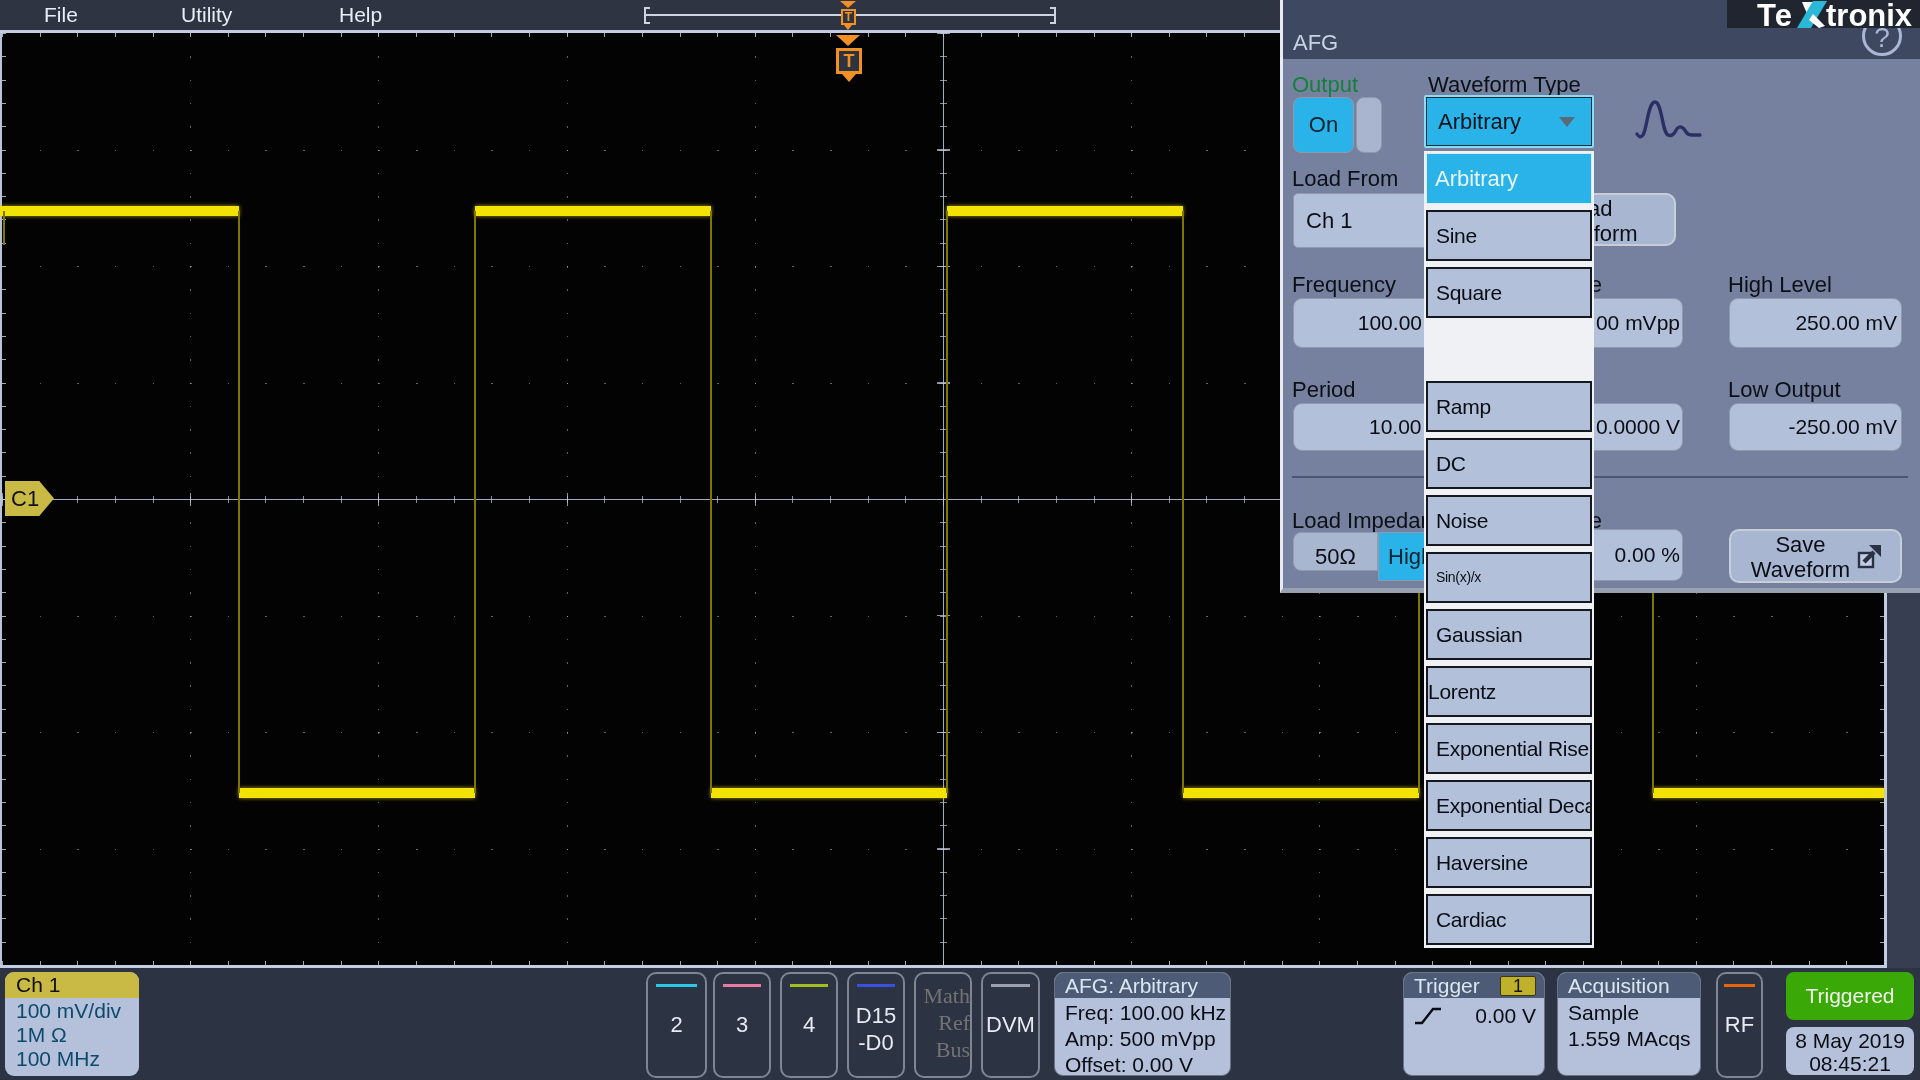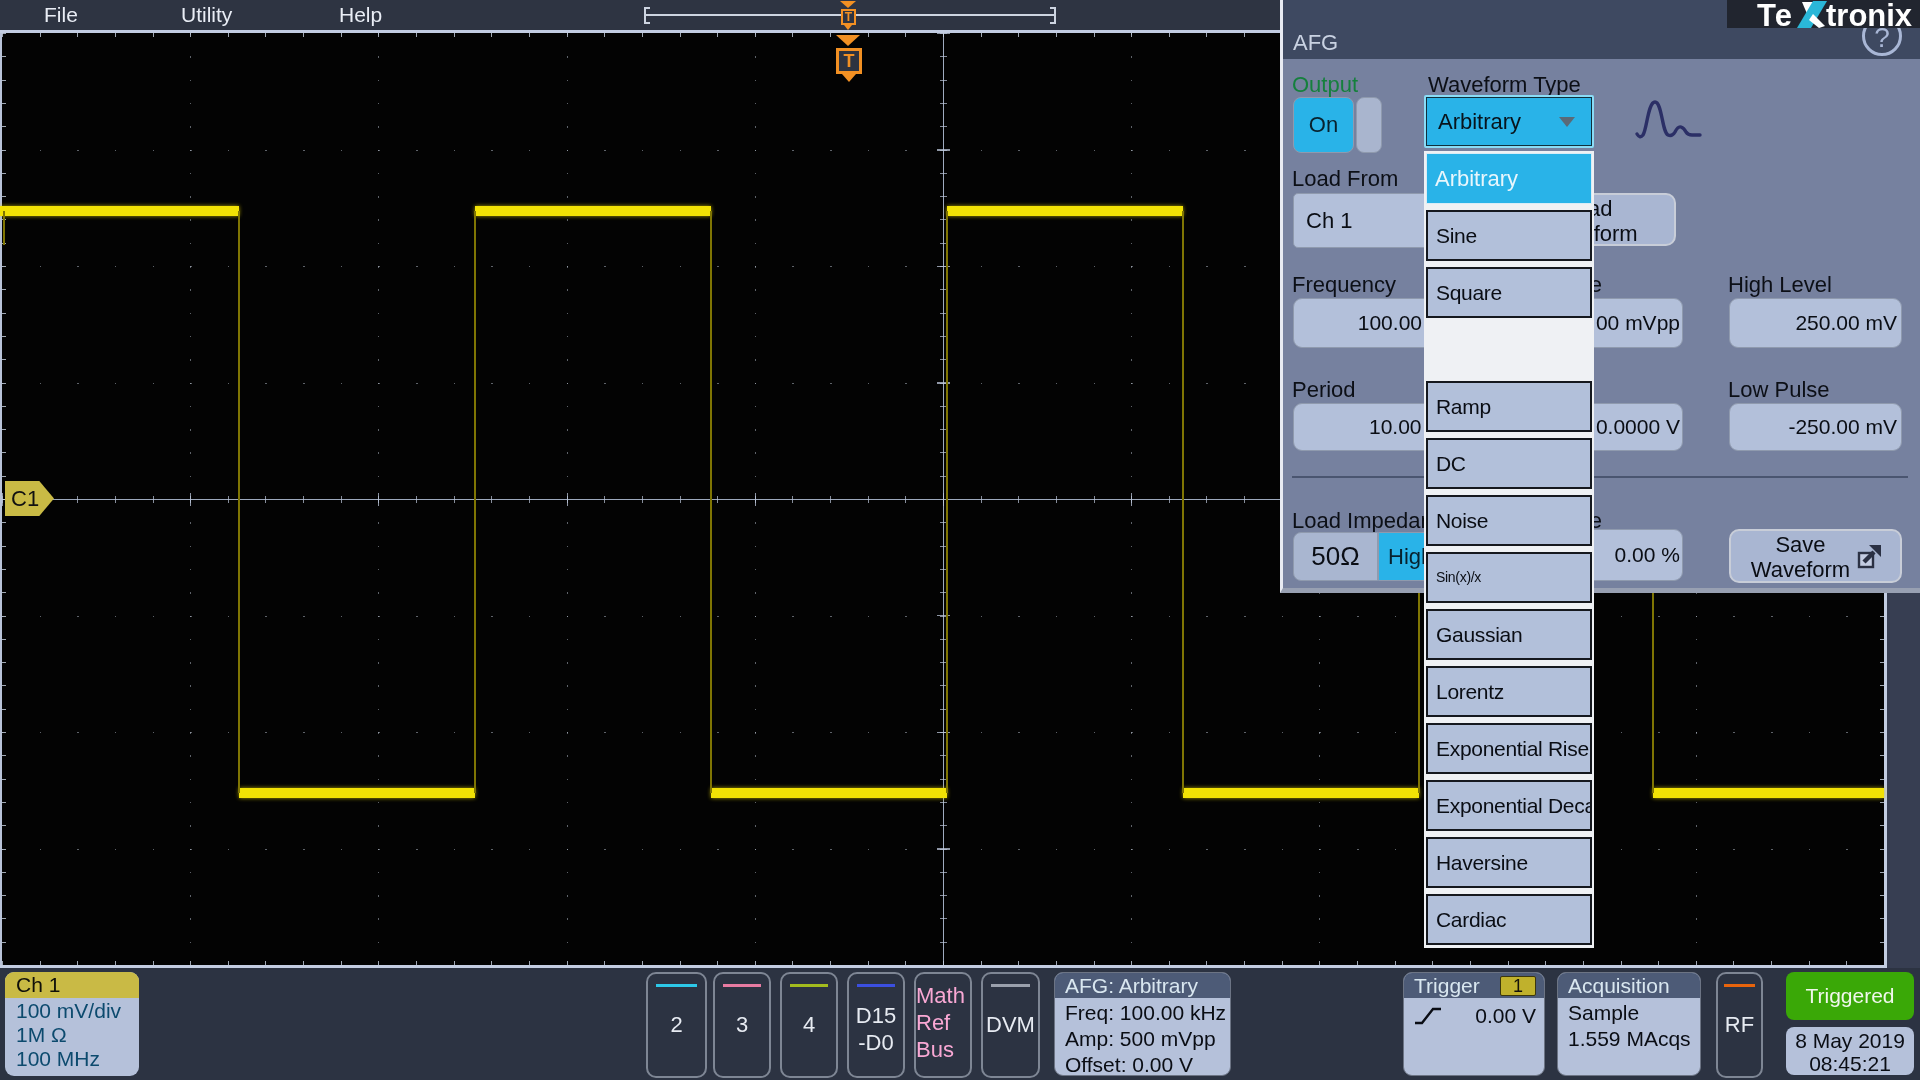--- a/index.html
+++ b/index.html
@@ -83,21 +83,21 @@
     </div>
 <div class="ab" style="left:780px;top:972px;width:58px;height:106px;border:2px solid #7e8694;border-radius:10px;">
       <div style="margin:10px auto 0;width:38px;height:3px;background:#a3bc1e;"></div>
       <div style="position:absolute;left:0;top:38px;width:100%;text-align:center;color:#e7ebf2;font-size:22px;">4</div>
     </div>
 <div class="ab" style="left:847px;top:972px;width:58px;height:106px;border:2px solid #7e8694;border-radius:10px;">
       <div style="margin:10px auto 0;width:38px;height:3px;background:#3b4fe0;"></div>
       <div style="position:absolute;left:0;top:28px;width:100%;text-align:center;color:#e7ebf2;font-size:22px;line-height:27px;">D15<br>-D0</div>
     </div>
 <div class="ab" style="left:914px;top:972px;width:58px;height:106px;border:2px solid #7e8694;border-radius:10px;">
-      <div style="position:absolute;left:0;top:8px;width:100%;text-align:left;color:#f9a8d4;font-size:22px;line-height:27px;">Math<br>Ref<br>Bus</div>
+      <div style="position:absolute;left:0;top:8px;width:100%;text-align:right;color:#737373;font-size:22px;line-height:27px;font-family:Liberation Serif, serif;">Math<br>Ref<br>Bus</div>
     </div>
 <div class="ab" style="left:981px;top:972px;width:59px;height:106px;border:2px solid #7e8694;border-radius:10px;">
       <div style="margin:10px auto 0;width:39px;height:3px;background:#9aa0ac;"></div>
       <div style="position:absolute;left:0;top:38px;width:100%;text-align:center;color:#e7ebf2;font-size:22px;">DVM</div>
     </div>
 <div class="ab" style="left:1054px;top:972px;width:177px;height:104px;border-radius:9px;overflow:hidden;background:#b5c1da;border:1px solid #6c7484;">
       <div style="height:25px;background:#4d5b77;color:#d9e7f0;font-size:21px;line-height:25px;padding-left:10px;position:relative;">AFG: Arbitrary</div>
       <div style="color:#0a0d14;font-size:21px;line-height:26px;padding:2px 0 0 10px;">
         <div>Freq: 100.00 kHz</div>
         <div>Amp: 500 mVpp</div>
@@ -133,37 +133,37 @@
         <polygon points="75,2 89,2 81,16" fill="#ffffff"></polygon>
         <polygon points="86,1 100,1 84,28 70,28" fill="#2ab7d8"></polygon>
         <polygon points="86,14 98,26 92,28 82,20" fill="#ffffff"></polygon>
         <text x="99" y="26" font-family="Liberation Sans,sans-serif" font-size="31" font-weight="bold" letter-spacing="0" fill="#ffffff">tronix</text>
       </svg></div>
 <div class="ab" style="left:1292px;top:72px;color:#15803d;font-size:22px;">Output</div>
 <div class="ab" style="left:1428px;top:72px;color:#0c0f16;font-size:22px;">Waveform Type</div>
 <div class="ab" style="left:1292px;top:272px;color:#0c0f16;font-size:22px;">Frequency</div>
 <div class="ab" style="left:1728px;top:272px;color:#0c0f16;font-size:22px;">High Level</div>
 <div class="ab" style="left:1292px;top:377px;color:#0c0f16;font-size:22px;">Period</div>
-<div class="ab" style="left:1728px;top:377px;color:#0c0f16;font-size:22px;">Low Pulse</div>
+<div class="ab" style="left:1728px;top:377px;color:#0c0f16;font-size:22px;">Low Output</div>
 <div class="ab" style="left:1292px;top:508px;color:#0c0f16;font-size:22px;">Load Impedance</div>
 <div class="ab" style="left:1502px;top:272px;width:100px;color:#0c0f16;font-size:22px;text-align:right;">Amplitude</div>
 <div class="ab" style="left:1452px;top:508px;width:150px;color:#0c0f16;font-size:22px;text-align:right;">Additive Noise</div>
 <div class="ab" style="left:1293px;top:97px;width:61px;height:56px;background:#29b3e8;border:1px solid #8f9aae;border-radius:8px;color:#08222e;font-size:22px;text-align:center;line-height:54px;">On</div>
 <div class="ab" style="left:1356px;top:97px;width:26px;height:56px;background:#a9b5ce;border:1px solid #8f9aae;border-radius:8px;"></div>
 <div class="ab" style="left:1293px;top:298px;width:197px;height:50px;background:#b3c0da;border:1px solid #8f9aae;border-radius:9px;color:#0a0d14;font-size:21px;text-align:right;line-height:48px;padding-right:25px;">100.00 kHz</div>
 <div class="ab" style="left:1511px;top:298px;width:172px;height:50px;background:#b3c0da;border:1px solid #8f9aae;border-radius:9px;color:#0a0d14;font-size:21px;text-align:right;line-height:48px;padding-right:2px;">500.00 mVpp</div>
 <div class="ab" style="left:1729px;top:298px;width:173px;height:50px;background:#b3c0da;border:1px solid #8f9aae;border-radius:9px;color:#0a0d14;font-size:21px;text-align:right;line-height:48px;padding-right:4px;">250.00 mV</div>
 <div class="ab" style="left:1293px;top:403px;width:197px;height:48px;background:#b3c0da;border:1px solid #8f9aae;border-radius:9px;color:#0a0d14;font-size:21px;text-align:right;line-height:46px;padding-right:39px;">10.00 µs</div>
 <div class="ab" style="left:1511px;top:403px;width:172px;height:48px;background:#b3c0da;border:1px solid #8f9aae;border-radius:9px;color:#0a0d14;font-size:21px;text-align:right;line-height:46px;padding-right:2px;">0.0000 V</div>
 <div class="ab" style="left:1729px;top:403px;width:173px;height:48px;background:#b3c0da;border:1px solid #8f9aae;border-radius:9px;color:#0a0d14;font-size:21px;text-align:right;line-height:46px;padding-right:4px;">-250.00 mV</div>
 <div class="ab" style="left:1292px;top:166px;color:#0c0f16;font-size:22px;">Load From</div>
 <div class="ab" style="left:1293px;top:193px;width:165px;height:55px;background:#b3c0da;border:1px solid #8f9aae;border-radius:5px;color:#0a0d14;font-size:22px;line-height:53px;padding-left:12px;">Ch 1</div>
 <div class="ab" style="left:1500px;top:193px;width:176px;height:53px;background:#a9b6d2;border:2px solid #c8cdd8;border-radius:10px;color:#0a0d14;font-size:22px;text-align:center;line-height:25px;padding-top:1px;">Load<br>Waveform</div>
 <div class="ab" style="left:1292px;top:476px;width:616px;height:2px;background:#4a5570;"></div>
-<div class="ab" style="left:1293px;top:532px;width:85px;height:49px;background:#a9b6d0;border:1px solid #8f9aae;border-radius:8px 0 0 8px;color:#0a0d14;font-size:26px;text-align:center;line-height:47px;">50Ω</div>
+<div class="ab" style="left:1293px;top:532px;width:85px;height:39px;background:#a9b6d0;border:1px solid #8f9aae;border-radius:8px 0 0 8px;color:#0a0d14;font-size:22px;text-align:center;line-height:47px;">50Ω</div>
 <div class="ab" style="left:1378px;top:532px;width:85px;height:49px;background:#29b3e8;border:1px solid #8f9aae;border-radius:0 8px 8px 0;color:#08222e;font-size:22px;text-align:center;line-height:47px;">High Z</div>
 <div class="ab" style="left:1511px;top:529px;width:172px;height:52px;background:#b3c0da;border:1px solid #8f9aae;border-radius:9px;color:#0a0d14;font-size:21px;text-align:right;line-height:50px;padding-right:2px;">0.00 %</div>
 <div class="ab" style="left:1729px;top:529px;width:173px;height:54px;background:#a9b6d2;border:2px solid #c8cdd8;border-radius:10px;color:#0a0d14;font-size:22px;text-align:center;line-height:25px;padding:1px 40px 0 10px;">Save Waveform</div>
 <svg class="ab" style="left:1856px;top:544px;" width="28" height="26" viewBox="0 0 28 26">
 <rect x="3" y="9" width="14" height="14" fill="#c3cce2" stroke="#2b3144" stroke-width="2.4"></rect>
 <line x1="8" y1="18" x2="18" y2="8" stroke="#2b3144" stroke-width="4.5"></line>
 <polygon points="13,1 25,1 25,13" fill="#2b3144"></polygon>
 </svg>
 <div class="ab" style="left:1424px;top:95px;width:170px;height:53px;background:#29b3e8;border:2px solid #8adcf6;border-radius:2px;">
       <div style="position:absolute;left:0;top:0;right:0;bottom:0;border:1px solid #10303c;"></div>
@@ -175,17 +175,17 @@
 </svg>
 <div class="ab" style="left:1424px;top:151px;width:170px;height:797px;background:#eff1f4;"></div>
 <div class="ab" style="left:1426px;top:153px;width:166px;height:51px;background:#29b3e8;border:1px solid #d8ecf6;color:#e8f6fc;font-size:22px;line-height:49px;padding-left:8px;overflow:hidden;white-space:nowrap;">Arbitrary</div>
 <div class="ab" style="left:1426px;top:210px;width:166px;height:51px;background:#b2c0da;border:2px solid #15181e;color:#0a0d14;font-size:21px;letter-spacing:-0.3px;line-height:47px;padding-left:8px;overflow:hidden;white-space:nowrap;">Sine</div>
 <div class="ab" style="left:1426px;top:267px;width:166px;height:51px;background:#b2c0da;border:2px solid #15181e;color:#0a0d14;font-size:21px;letter-spacing:-0.3px;line-height:47px;padding-left:8px;overflow:hidden;white-space:nowrap;">Square</div>
 <div class="ab" style="left:1426px;top:381px;width:166px;height:51px;background:#b2c0da;border:2px solid #15181e;color:#0a0d14;font-size:21px;letter-spacing:-0.3px;line-height:47px;padding-left:8px;overflow:hidden;white-space:nowrap;">Ramp</div>
 <div class="ab" style="left:1426px;top:438px;width:166px;height:51px;background:#b2c0da;border:2px solid #15181e;color:#0a0d14;font-size:21px;letter-spacing:-0.3px;line-height:47px;padding-left:8px;overflow:hidden;white-space:nowrap;">DC</div>
 <div class="ab" style="left:1426px;top:495px;width:166px;height:51px;background:#b2c0da;border:2px solid #15181e;color:#0a0d14;font-size:21px;letter-spacing:-0.3px;line-height:47px;padding-left:8px;overflow:hidden;white-space:nowrap;">Noise</div>
 <div class="ab" style="left:1426px;top:552px;width:166px;height:51px;background:#b2c0da;border:2px solid #15181e;color:#0a0d14;font-size:14px;letter-spacing:-0.3px;line-height:47px;padding-left:8px;overflow:hidden;white-space:nowrap;">Sin(x)/x</div>
 <div class="ab" style="left:1426px;top:609px;width:166px;height:51px;background:#b2c0da;border:2px solid #15181e;color:#0a0d14;font-size:21px;letter-spacing:-0.3px;line-height:47px;padding-left:8px;overflow:hidden;white-space:nowrap;">Gaussian</div>
-<div class="ab" style="left:1426px;top:666px;width:166px;height:51px;background:#b2c0da;border:2px solid #15181e;color:#0a0d14;font-size:21px;letter-spacing:-0.3px;line-height:47px;padding-left:8px;overflow:hidden;white-space:nowrap;">Lorentz</div>
+<div class="ab" style="left:1426px;top:666px;width:166px;height:51px;background:#b2c0da;border:2px solid #15181e;color:#0a0d14;font-size:21px;letter-spacing:-0.3px;line-height:47px;padding-left:0;overflow:hidden;white-space:nowrap;">Lorentz</div>
 <div class="ab" style="left:1426px;top:723px;width:166px;height:51px;background:#b2c0da;border:2px solid #15181e;color:#0a0d14;font-size:21px;letter-spacing:-0.3px;line-height:47px;padding-left:8px;overflow:hidden;white-space:nowrap;">Exponential Rise</div>
 <div class="ab" style="left:1426px;top:780px;width:166px;height:51px;background:#b2c0da;border:2px solid #15181e;color:#0a0d14;font-size:21px;letter-spacing:-0.3px;line-height:47px;padding-left:8px;overflow:hidden;white-space:nowrap;">Exponential Decay</div>
 <div class="ab" style="left:1426px;top:837px;width:166px;height:51px;background:#b2c0da;border:2px solid #15181e;color:#0a0d14;font-size:21px;letter-spacing:-0.3px;line-height:47px;padding-left:8px;overflow:hidden;white-space:nowrap;">Haversine</div>
 <div class="ab" style="left:1426px;top:894px;width:166px;height:51px;background:#b2c0da;border:2px solid #15181e;color:#0a0d14;font-size:21px;letter-spacing:-0.3px;line-height:47px;padding-left:8px;overflow:hidden;white-space:nowrap;">Cardiac</div>
 </div>
 </body></html>

